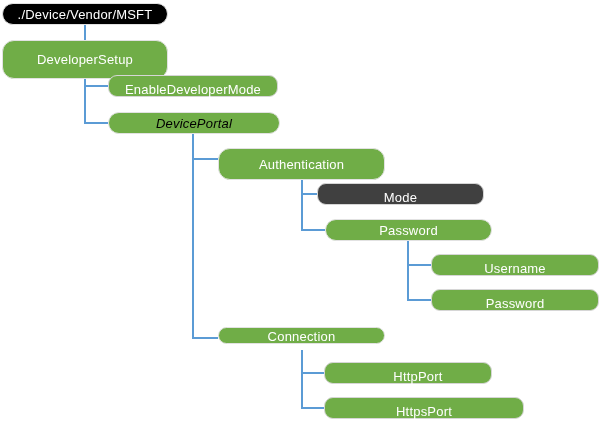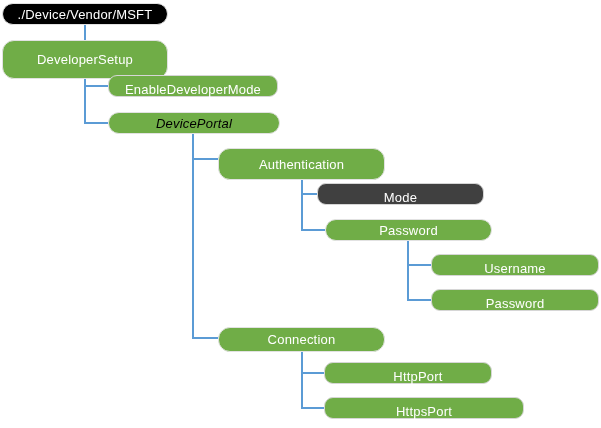--- a/index.html
+++ b/index.html
@@ -80,21 +80,21 @@
     </div>
     <div class="node pill" style="left: 325px; top: 219px; width: 167px; height: 22px; background: rgb(112, 173, 71); border: 1.5px solid rgb(226, 226, 226);">
       <span class="label" style="color: rgb(255, 255, 255);">Password</span>
     </div>
     <div class="node rect" style="left: 431px; top: 289px; width: 168px; height: 22px; background: rgb(112, 173, 71); border: 1.5px solid rgb(214, 214, 214);">
       <span class="label" style="color: rgb(255, 255, 255);">Password</span>
     </div>
     <div class="node rect" style="left: 431px; top: 254px; width: 168px; height: 22px; background: rgb(112, 173, 71); border: 1.5px solid rgb(214, 214, 214);">
       <span class="label" style="color: rgb(255, 255, 255);">Username</span>
     </div>
-    <div class="node pill" style="left: 218px; top: 327px; width: 167px; height: 25px; background: rgb(112, 173, 71); border: 1.5px solid rgb(226, 226, 226);">
+    <div class="node pill" style="left: 218px; top: 327px; width: 167px; height: 17px; background: rgb(112, 173, 71); border: 1.5px solid rgb(226, 226, 226); align-items: flex-end;">
       <span class="label" style="color: rgb(255, 255, 255);">Connection</span>
     </div>
     <div class="node rect" style="left: 324px; top: 362px; width: 168px; height: 22px; background: rgb(112, 173, 71); border: 1.5px solid rgb(214, 214, 214);">
       <span class="label" style="color: rgb(255, 255, 255); margin-left: 20px;">HttpPort</span>
     </div>
     <div class="node rect" style="left: 324px; top: 397px; width: 200px; height: 22px; background: rgb(112, 173, 71); border: 1.5px solid rgb(214, 214, 214);">
       <span class="label" style="color: rgb(255, 255, 255);">HttpsPort</span>
     </div>
   </div>
 

